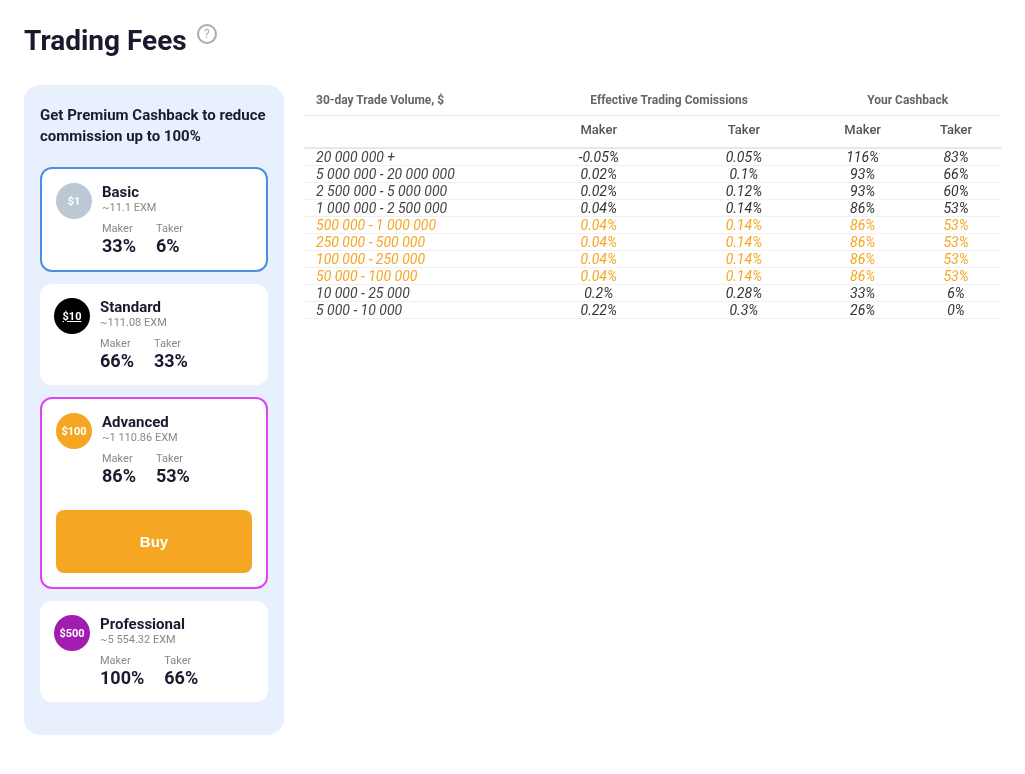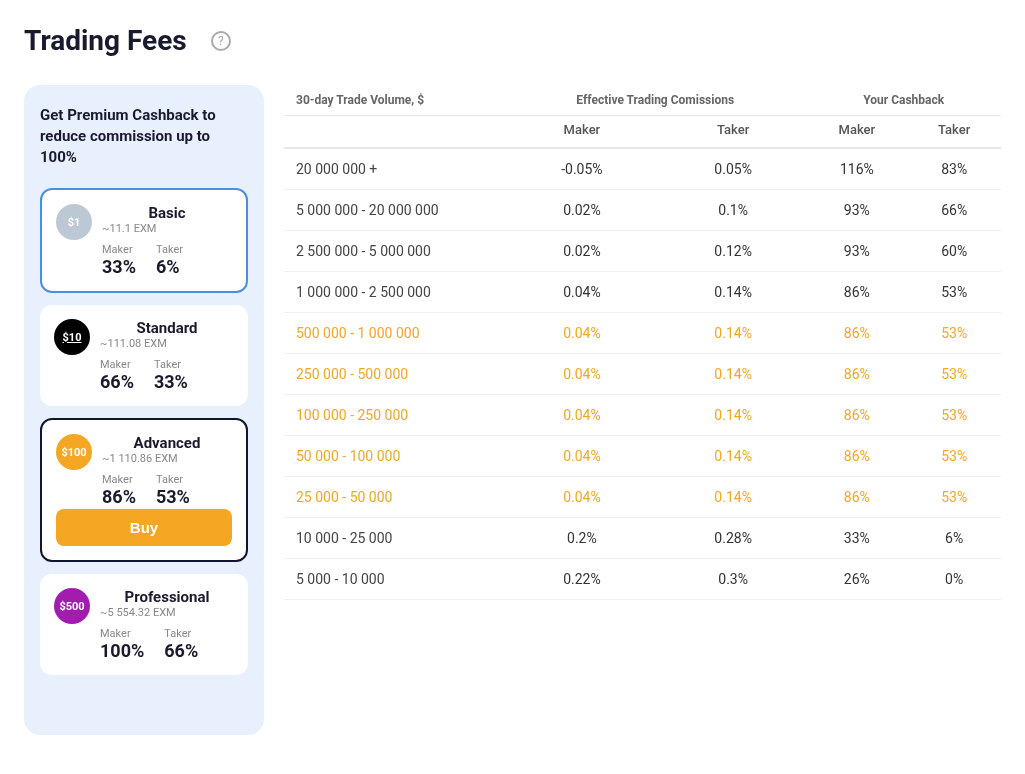--- a/index.html
+++ b/index.html
@@ -6,22 +6,22 @@
     body {
       font-family: -apple-system, BlinkMacSystemFont, 'Segoe UI', Roboto, sans-serif;
       background: #fff;
       color: #333;
       padding: 24px;
       min-height: 774px;
     }
 
     .page-header {
       display: flex;
-      align-items: center;
-      gap: 24px;
+      align-items: flex-start;
+      gap: 10px;
       margin-bottom: 28px;
     }
 
     .page-title {
       font-size: 28px;
       font-weight: 700;
       color: #1a1a2e;
     }
 
     .help-icon {
@@ -39,21 +39,21 @@
     }
 
     .main-layout {
       display: flex;
       gap: 20px;
       align-items: flex-start;
     }
 
     
     .sidebar {
-      width: 240px;
+      width: 260px;
       flex-shrink: 0;
       background: #e8f0fe;
       border-radius: 16px;
       padding: 20px 16px;
       min-height: 650px;
     }
 
     .sidebar-heading {
       font-size: 15px;
       font-weight: 700;
@@ -68,21 +68,21 @@
       padding: 14px;
       margin-bottom: 12px;
       position: relative;
     }
 
     .tier-card.active {
       border: 2px solid #4a90e2;
     }
 
     .tier-card.advanced {
-      border: 2px solid #0f172a;
+      border: 2px solid #d946ef;
     }
 
     .tier-badge {
       width: 36px;
       height: 36px;
       border-radius: 50%;
       display: inline-flex;
       align-items: center;
       justify-content: center;
       font-size: 11px;
@@ -93,21 +93,20 @@
 
     .badge-basic { background: #bcc8d4; }
     .badge-standard { background: #000000; text-decoration: underline; }
     .badge-advanced { background: #f5a623; }
     .badge-professional { background: #a21caf; }
 
     .tier-name {
       font-size: 15px;
       font-weight: 700;
       color: #1a1a2e;
-      text-align: center;
     }
 
     .tier-exm {
       font-size: 11px;
       color: #888;
       margin-bottom: 8px;
     }
 
     .tier-stats {
       display: flex;
@@ -125,25 +124,25 @@
       color: #1a1a2e;
     }
 
     .buy-btn {
       display: block;
       width: 100%;
       background: #f5a623;
       color: #fff;
       border: none;
       border-radius: 8px;
-      padding: 10px;
+      padding: 23px;
       font-size: 15px;
       font-weight: 600;
       cursor: pointer;
-      margin-top: 2px;
+      margin-top: 24px;
       text-align: center;
     }
 
     .tier-card-row {
       display: flex;
       align-items: flex-start;
       gap: 10px;
     }
 
     .tier-info { flex: 1; }
@@ -173,25 +172,26 @@
 
     .sub-header th {
       padding: 6px 12px 10px;
       font-size: 13px;
       color: #555;
       font-weight: 500;
       border-bottom: 2px solid #e8e8e8;
     }
 
     .fees-table td {
-      padding: 12px 12px;
+      padding: 0 12px;
       font-size: 14px;
       color: #333;
       border-bottom: 1px solid #f0f0f0;
       text-align: center;
+      font-style: italic;
     }
 
     .fees-table td:first-child {
       text-align: left;
       color: #444;
     }
 
     .highlight-row td {
       color: #f5a623 !important;
     }
@@ -363,27 +363,20 @@
       <td>86%</td>
       <td>53%</td>
     </tr>
           <tr class="highlight-row">
       <td>50 000 - 100 000</td>
       <td>0.04%</td>
       <td>0.14%</td>
       <td>86%</td>
       <td>53%</td>
     </tr>
-          <tr class="highlight-row">
-      <td>25 000 - 50 000</td>
-      <td>0.04%</td>
-      <td>0.14%</td>
-      <td>86%</td>
-      <td>53%</td>
-    </tr>
           <tr>
       <td>10 000 - 25 000</td>
       <td>0.2%</td>
       <td>0.28%</td>
       <td>33%</td>
       <td>6%</td>
     </tr>
           <tr>
       <td>5 000 - 10 000</td>
       <td>0.22%</td>

